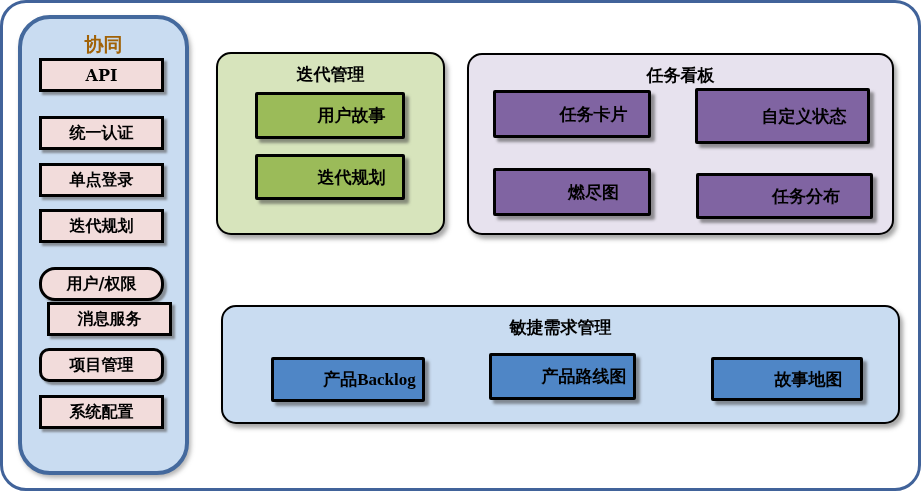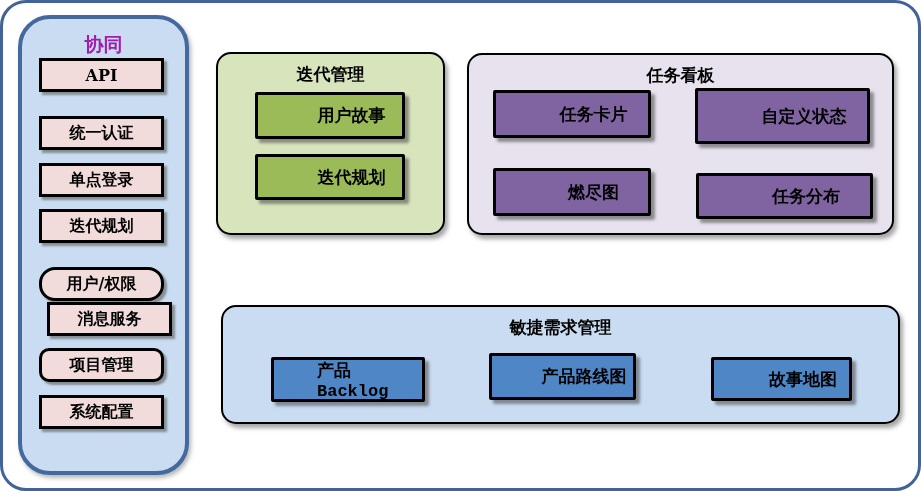--- a/index.html
+++ b/index.html
@@ -30,21 +30,21 @@
     background: #C9DCF1;
     border: 4px solid #44699D;
     border-radius: 32px;
     box-shadow: 2px 3px 4px rgba(110,110,110,0.5);
   }
   .sidebar-title {
     text-align: center;
     margin-top: 13px;
     font-weight: bold;
     font-size: 19px;
-    color: #a21caf;
+    color: #a16207;
     font-family: "DejaVu Sans", "Liberation Sans", sans-serif;
   }
   .pill {
     position: absolute;
     left: 17px;
     width: 125px;
     height: 34px;
     box-sizing: border-box;
     background: #F2DCDB;
     border: 3px solid #000;
@@ -91,40 +91,40 @@
     position: absolute;
     box-sizing: border-box;
     border: 3px solid #000;
     display: flex;
     align-items: center;
     justify-content: center;
     font-weight: bold;
     font-size: 17px;
     color: #000;
     box-shadow: 4px 4px 3px rgba(70,70,70,0.55);
-    font-family: Liberation Mono, monospace;
+    font-family: Liberation Serif, serif;
     border-radius: 2px;
     padding-left: 43px;
   }
   .green-box  { background: #9BBB59; }
   .purple-box { background: #8064A2; }
   .blue-box   { background: #4F86C6; }
 
   
   .b-user-story        { left: 37px;  top: 38px;  width: 150px; height: 47px; }
   .b-iteration-plan    { left: 37px;  top: 100px; width: 150px; height: 46px; }
   
   .b-task-card         { left: 24px;  top: 35px;  width: 158px; height: 48px; }
   .b-custom-status     { left: 226px; top: 33px;  width: 175px; height: 56px; }
   .b-burndown          { left: 24px;  top: 113px; width: 158px; height: 48px; }
   .b-task-distribution { left: 227px; top: 118px; width: 177px; height: 46px; }
   
   .b-product-backlog   { left: 48px;  top: 50px;  width: 154px; height: 45px; }
   .b-product-roadmap   { left: 266px; top: 46px;  width: 147px; height: 47px; }
-  .b-story-map         { left: 488px; top: 50px;  width: 141px; height: 44px; }
+  .b-story-map         { left: 488px; top: 50px;  width: 152px; height: 44px; }
 </style>
 </head>
 <body>
 
 <div class="canvas">
 
   <div class="sidebar">
     <div class="sidebar-title">协同</div>
     <div class="pill p2">统一认证</div>
     <div class="pill">API</div>

